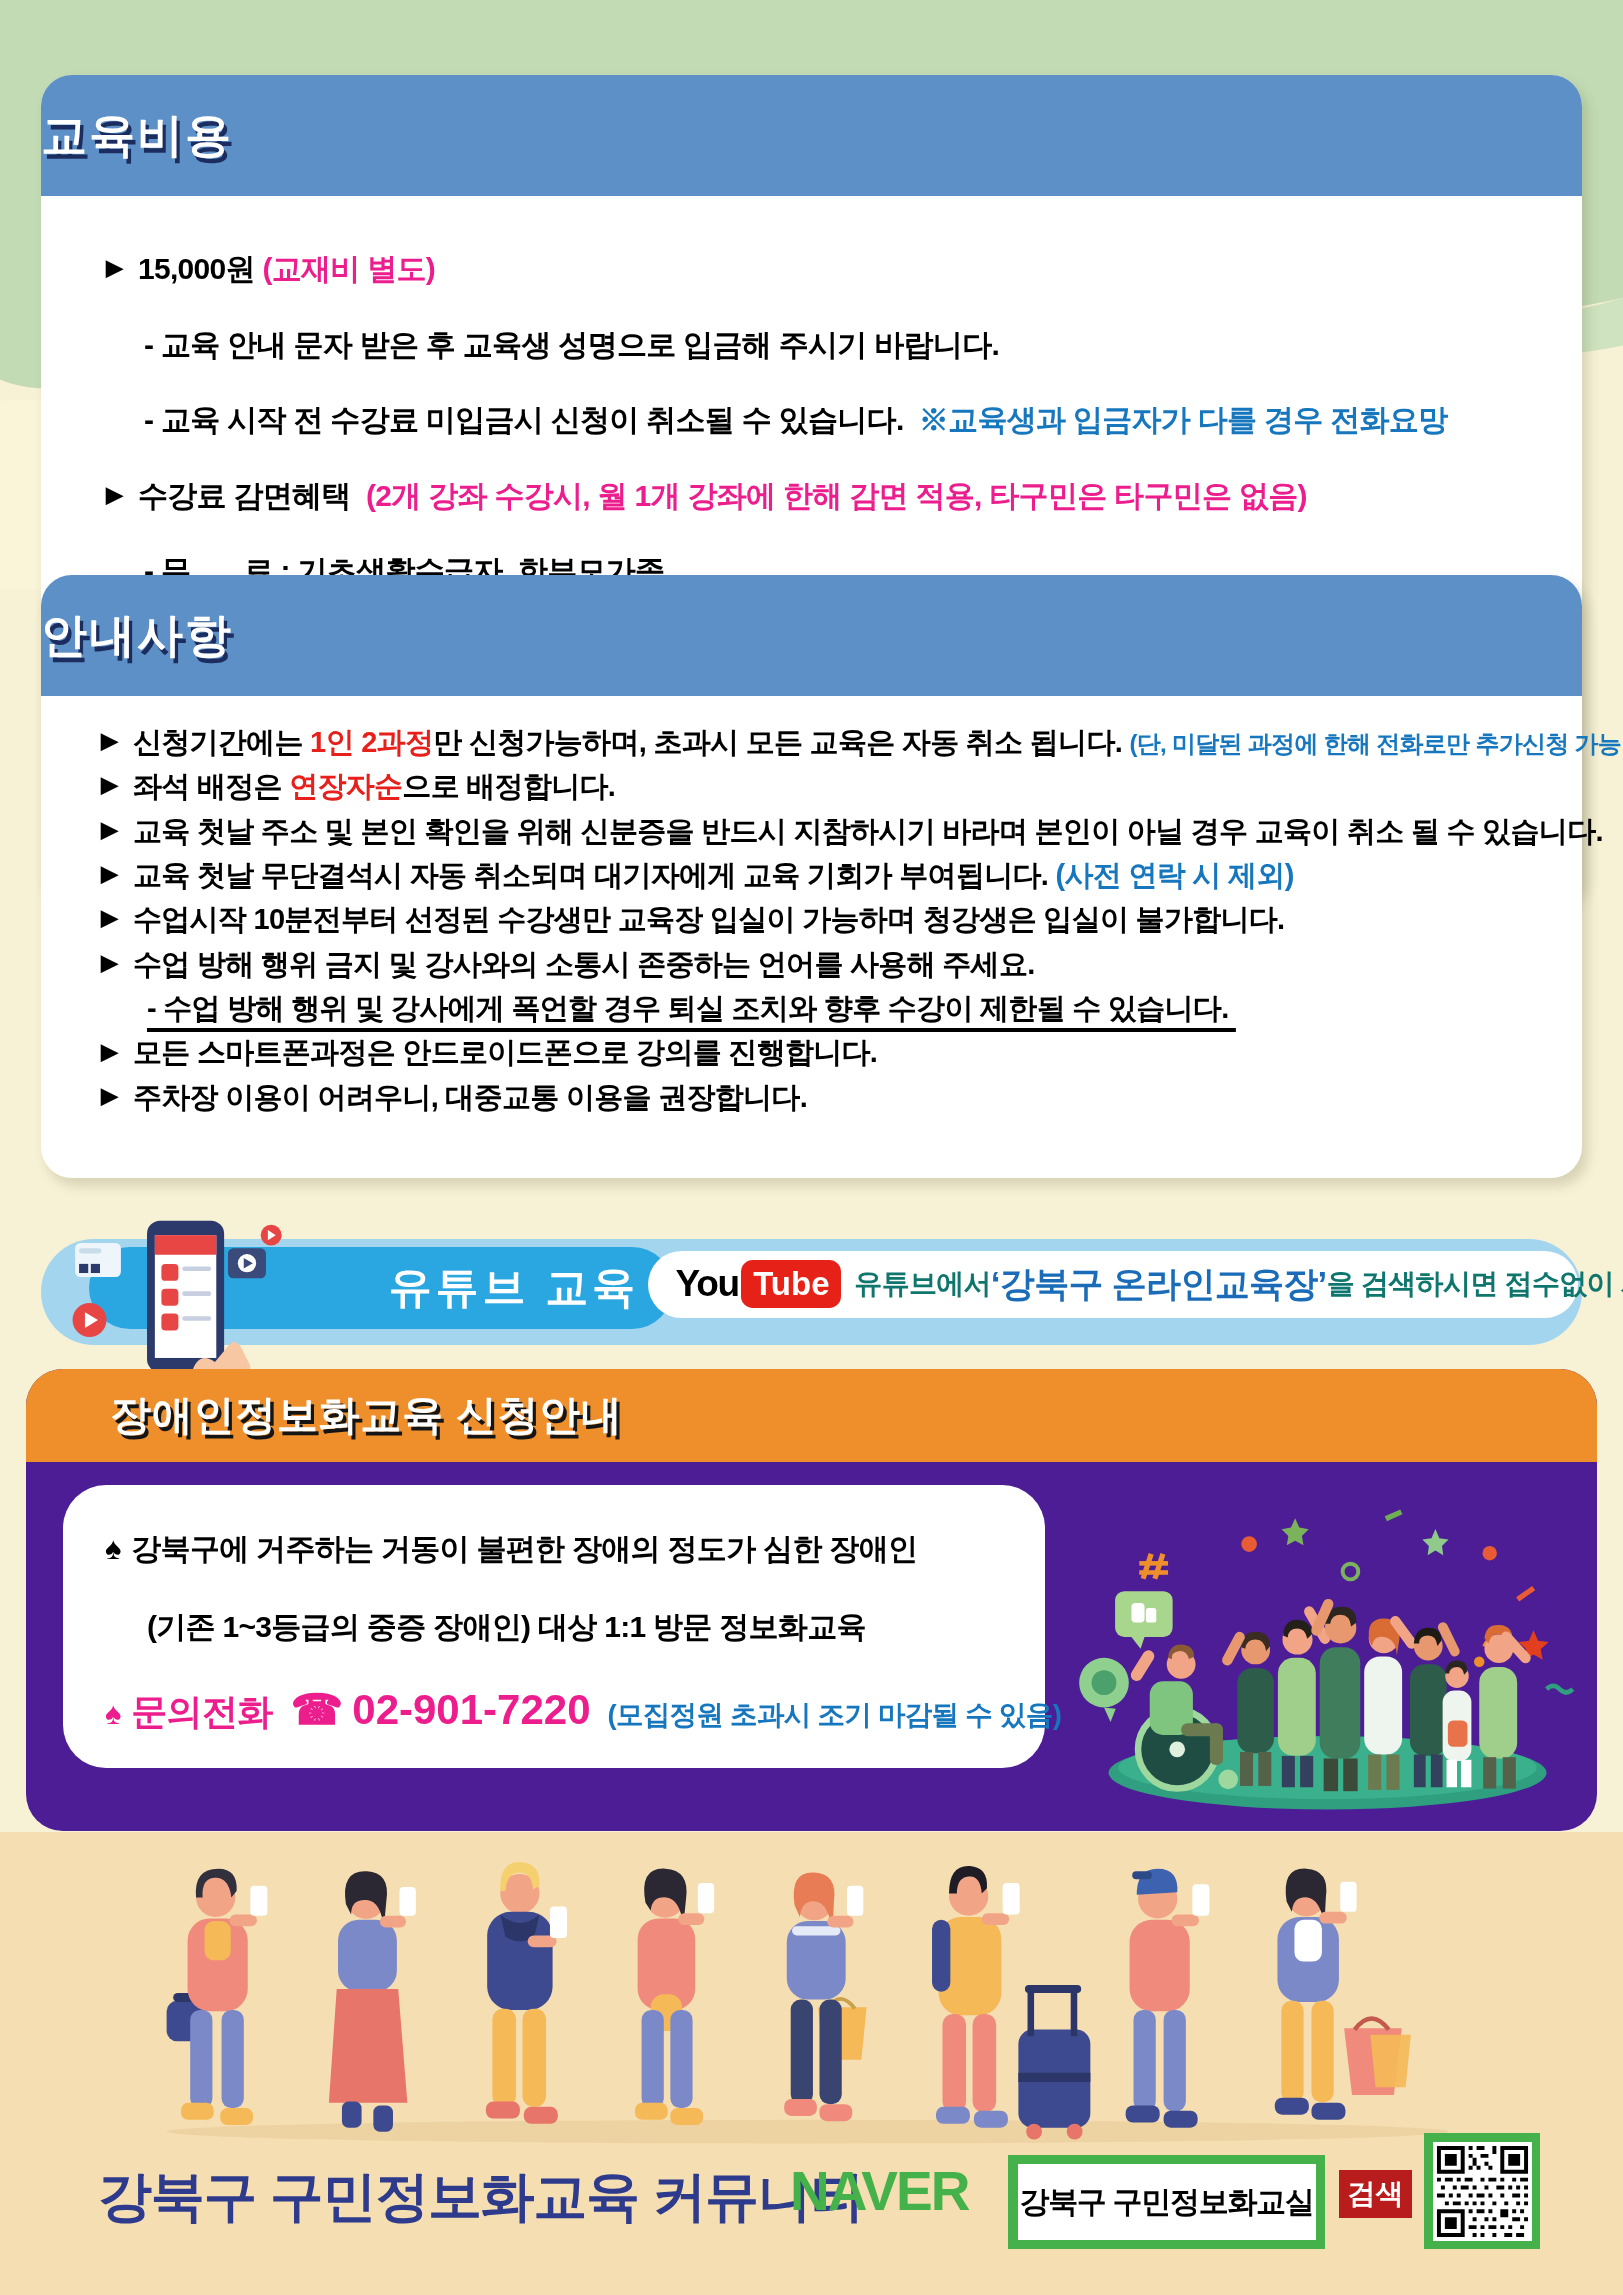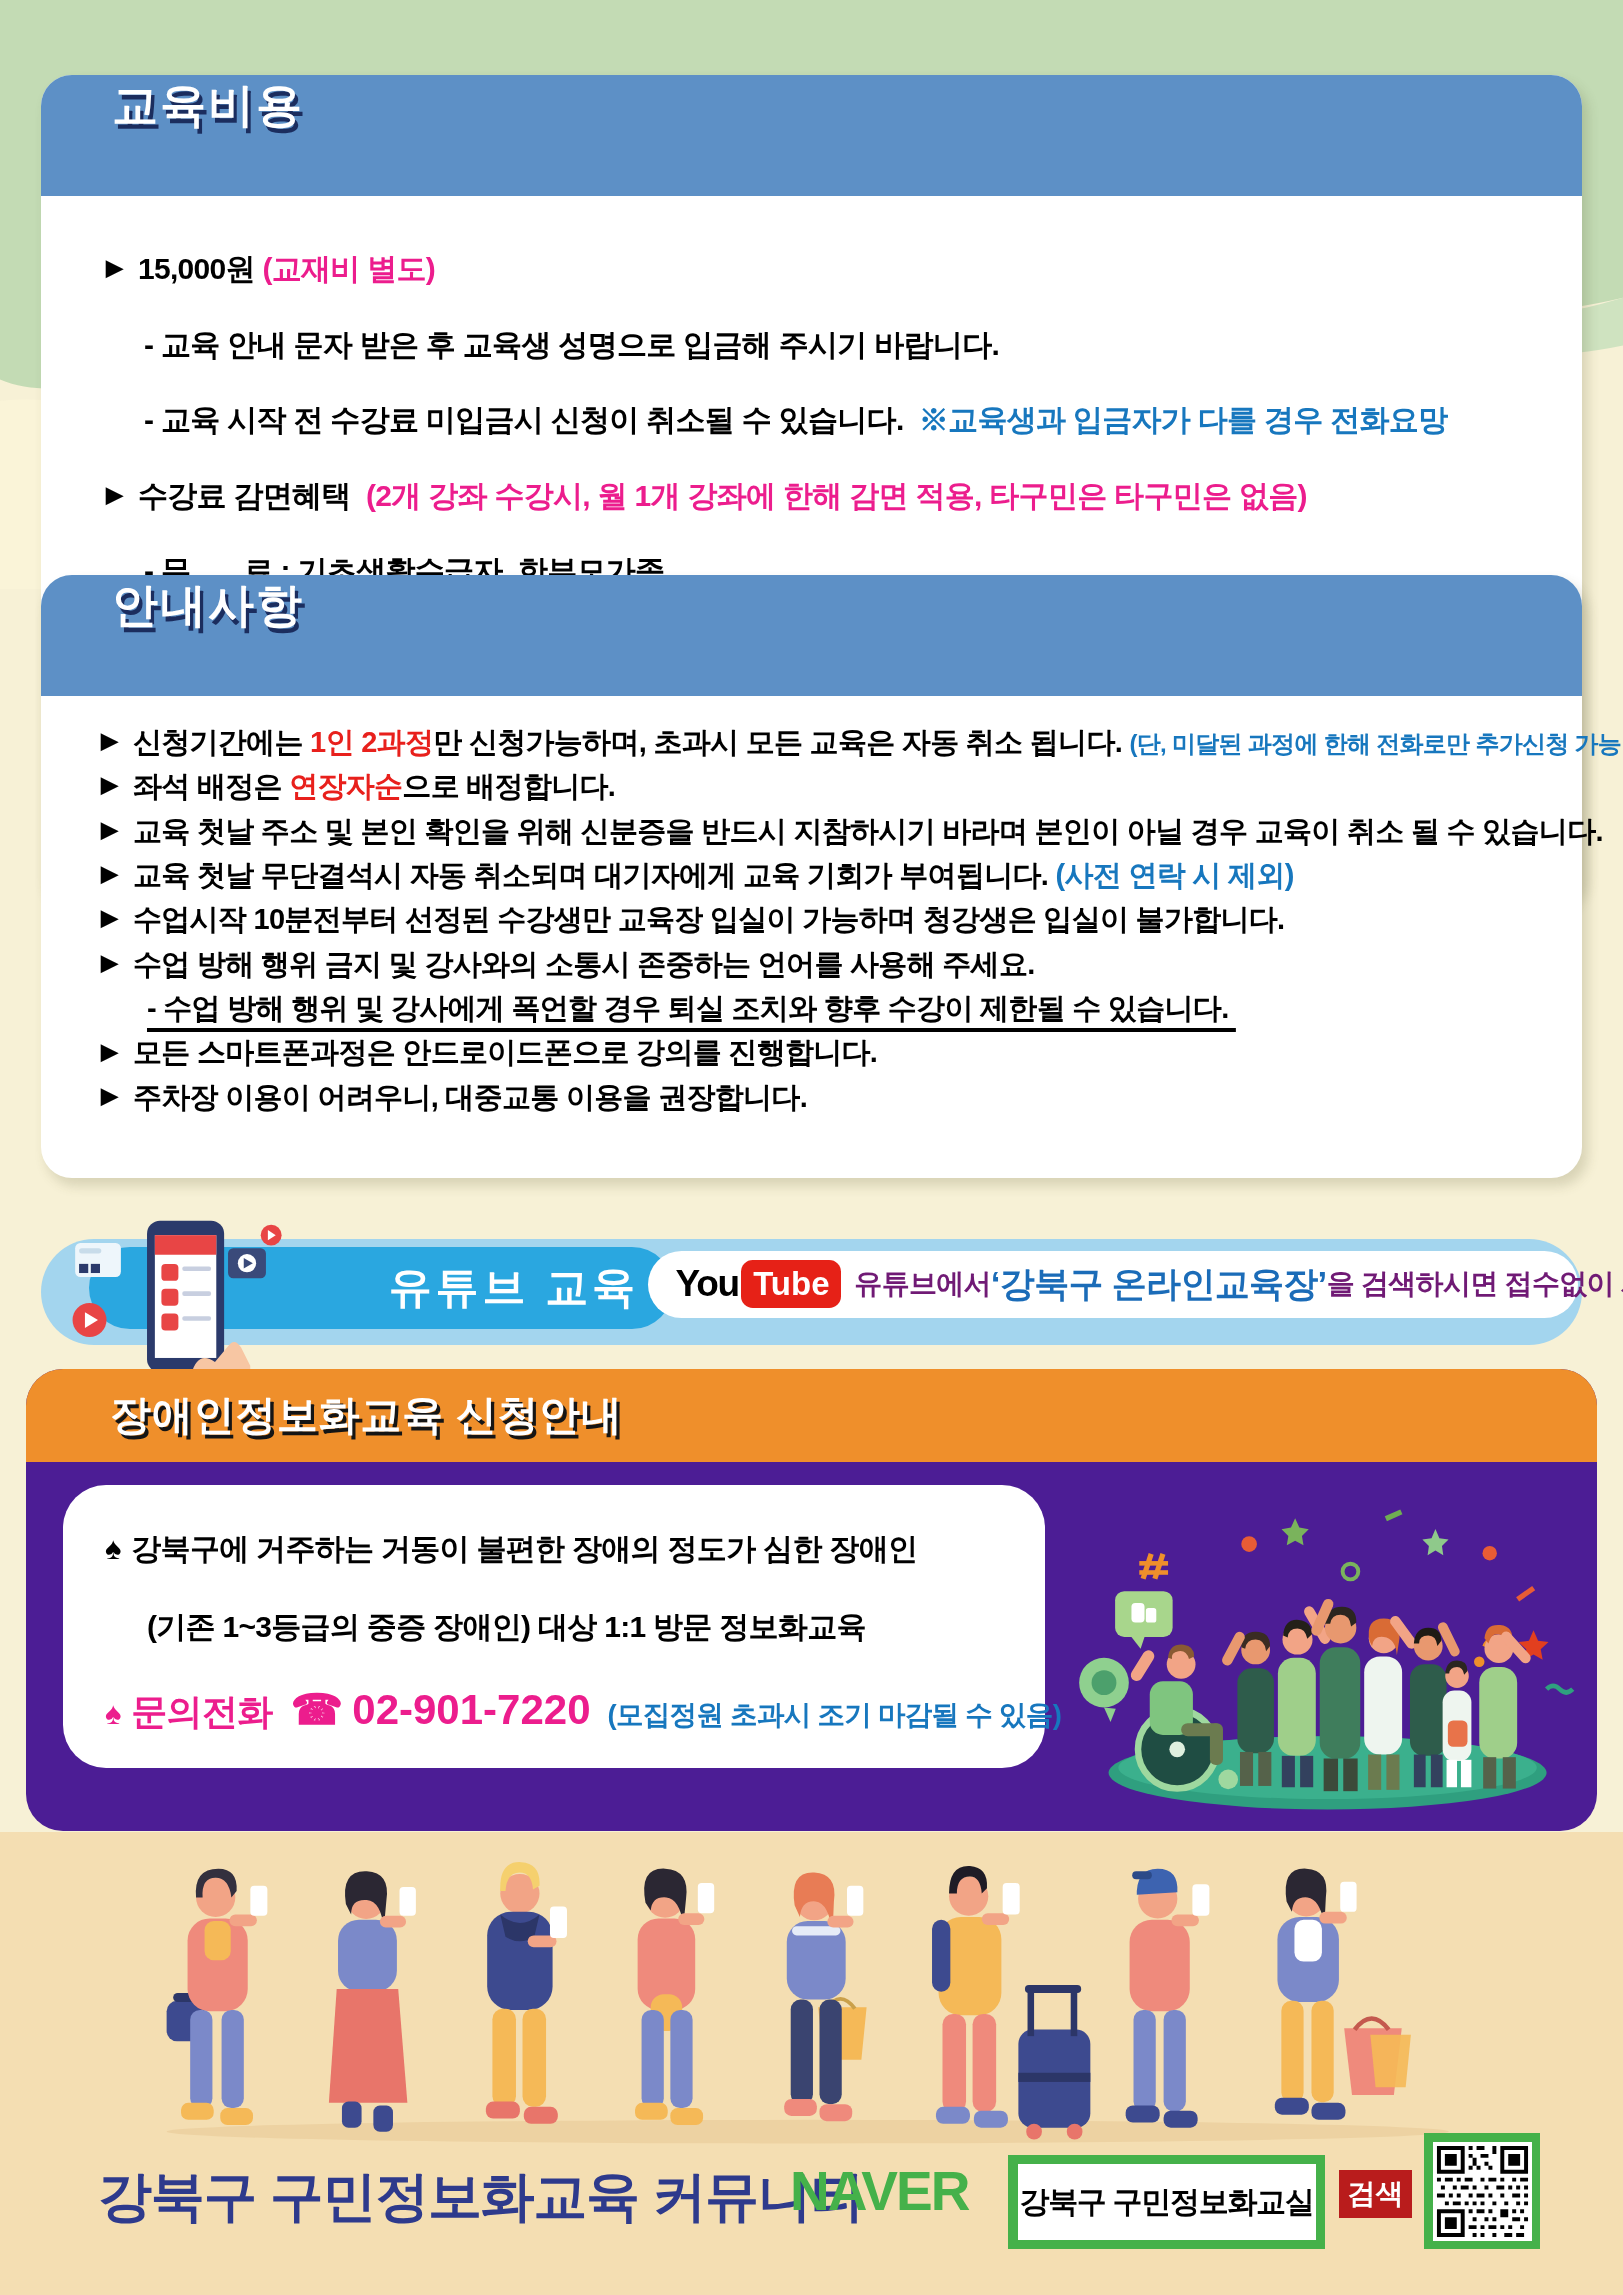--- a/index.html
+++ b/index.html
@@ -6,21 +6,21 @@
   .page{position:relative;width:1623px;height:2295px;overflow:hidden;background:#f7f1d6;
         font-family:"Liberation Sans",sans-serif;font-weight:bold;}
   .abs{position:absolute;}
 
   
   .card{position:absolute;left:41px;width:1541px;background:#fff;border-radius:31px;
         box-shadow:5.2px 7.9px 11.8px rgba(80,75,40,.18);}
   .card-fees{top:75px;height:830px;}
   .card-notice{top:575px;height:603px;}
   .card-head{position:absolute;top:0;left:0;right:0;height:121px;background:#5d90c6;
-             border-radius:31px 31px 0 0;display:flex;padding-left:71px;}
+             border-radius:31px 31px 0 0;display:flex;align-items:center;}
   .card-title{font-size:46px;color:#fff;letter-spacing:2px;text-shadow:3.3px 4.6px 0 #1b2d5e;}
   .card-body{position:absolute;left:0;right:0;display:flex;flex-direction:column;}
   .fees-body{top:121px;padding:56px 39px 0 65px;gap:41px;}
   .notice-body{top:121px;padding:30px 26px 0 60px;gap:11px;}
 
   .line{font-size:30px;color:#000;letter-spacing:-0.7px;white-space:nowrap;line-height:1.15;}
   .notice-body .line{font-size:29px;}
   .tri{font-size:22px;margin-right:15.7px;vertical-align:3.9px;}
   .ind{padding-left:38px;}
   .pink{color:#ec1d8d;}
@@ -32,21 +32,21 @@
   
   .yt-banner{position:absolute;left:41px;top:1239px;width:1541px;height:106px;
              background:#a3d5ee;border-radius:54px;}
   .yt-inner{position:absolute;left:48px;top:8px;width:550px;height:82px;background:#2aa7e0;
             border-radius:42px;display:flex;align-items:center;justify-content:flex-end;padding-right:34px;}
   .yt-badge{font-size:43px;color:#fff;letter-spacing:3.9px;}
   .yt-pill{position:absolute;left:607px;top:11.8px;width:902px;height:67px;background:#fff;
            border-radius:42px;display:flex;align-items:center;padding-left:27.5px;white-space:nowrap;}
   .yt-you{font-size:37px;color:#000;letter-spacing:-1.3px;}
   .yt-tube{font-size:33px;color:#fff;background:#e62117;border-radius:11.8px;padding:5.2px 11.8px;margin:0 13px 0 2.6px;}
-  .yt-text{font-size:28px;color:#701a75;letter-spacing:-0.7px;}
+  .yt-text{font-size:28px;color:#0f766e;letter-spacing:-0.7px;}
   .yt-high{font-size:35px;color:#1b6cb8;letter-spacing:-0.7px;}
 
   
   .orange-card{position:absolute;left:26px;top:1369px;width:1571px;height:462px;
                background:#4c1d95;border-radius:37px;}
   .orange-head{position:absolute;top:0;left:0;right:0;height:93px;background:#ef8f2b;
                border-radius:37px 37px 0 0;display:flex;align-items:center;padding-left:84px;}
   .orange-title{font-size:41px;color:#fff;letter-spacing:0.7px;text-shadow:3.3px 3.9px 0 #151515;}
   .white-box{position:absolute;left:37px;top:116px;width:982px;height:283px;background:#fff;
              border-radius:43px;padding:44px 0 0 42px;box-sizing:border-box;

